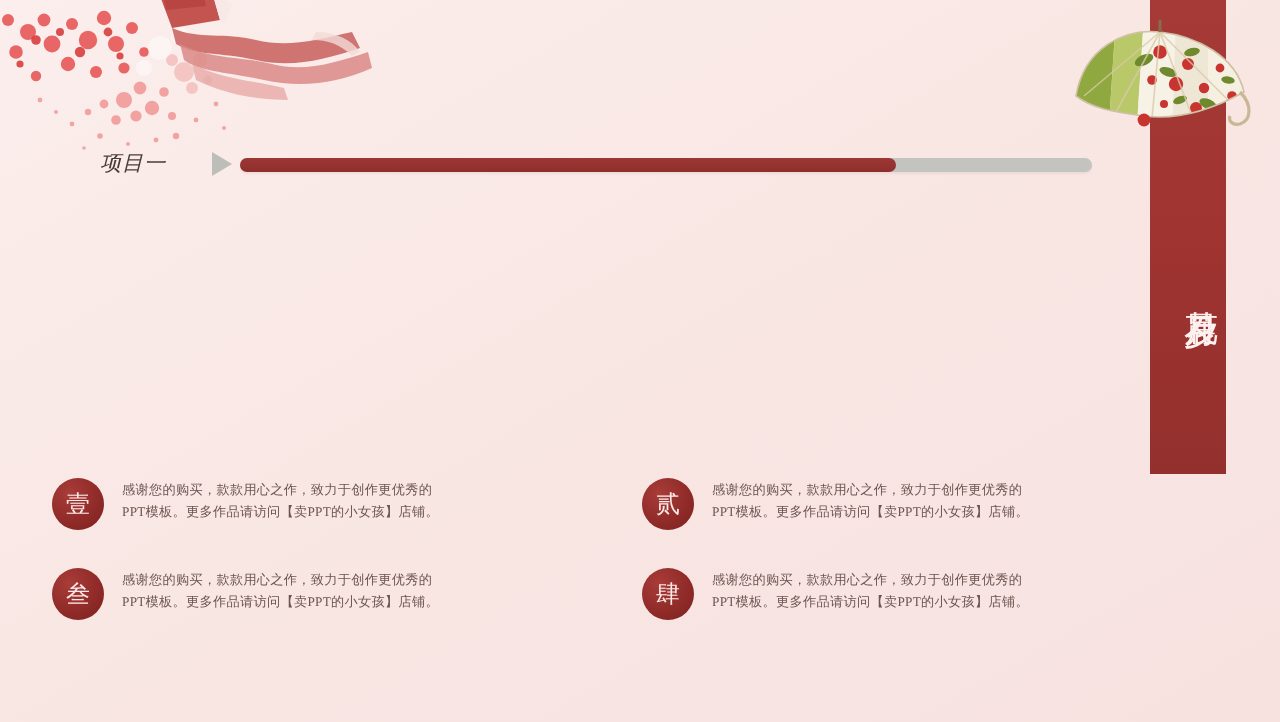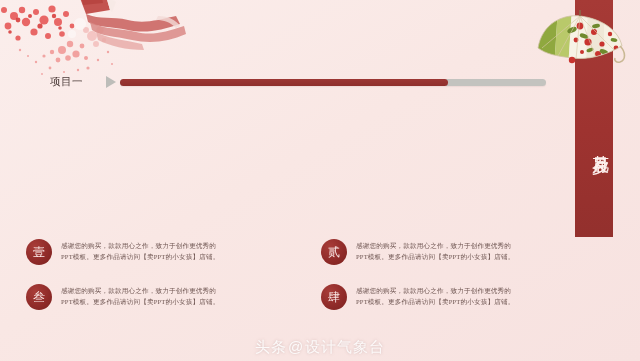--- a/index.html
+++ b/index.html
@@ -73,20 +73,21 @@
     width: 96px;
     height: 62px;
   }
 
   
   .rows {
     position: absolute;
     left: 50px;
     top: 68px;
     width: 496px;
+    font-style: italic;
   }
   .row {
     display: flex;
     align-items: center;
     height: 28.2px;
   }
   .row-label {
     width: 52px;
     flex: 0 0 52px;
     font-size: 10.5px;
@@ -352,17 +353,14 @@
     <div class="note">
       <div class="seal">肆</div>
       <div class="note-text">
         <div>感谢您的购买，款款用心之作，致力于创作更优秀的</div>
         <div>PPT模板。更多作品请访问【卖PPT的小女孩】店铺。</div>
       </div>
     </div>
 
   </div>
 
-  <div class="watermark">
-    <span>头条</span><span class="wm-at">@</span><span>设计气象台</span>
-  </div>
 
 </div>
 
 </body></html>

